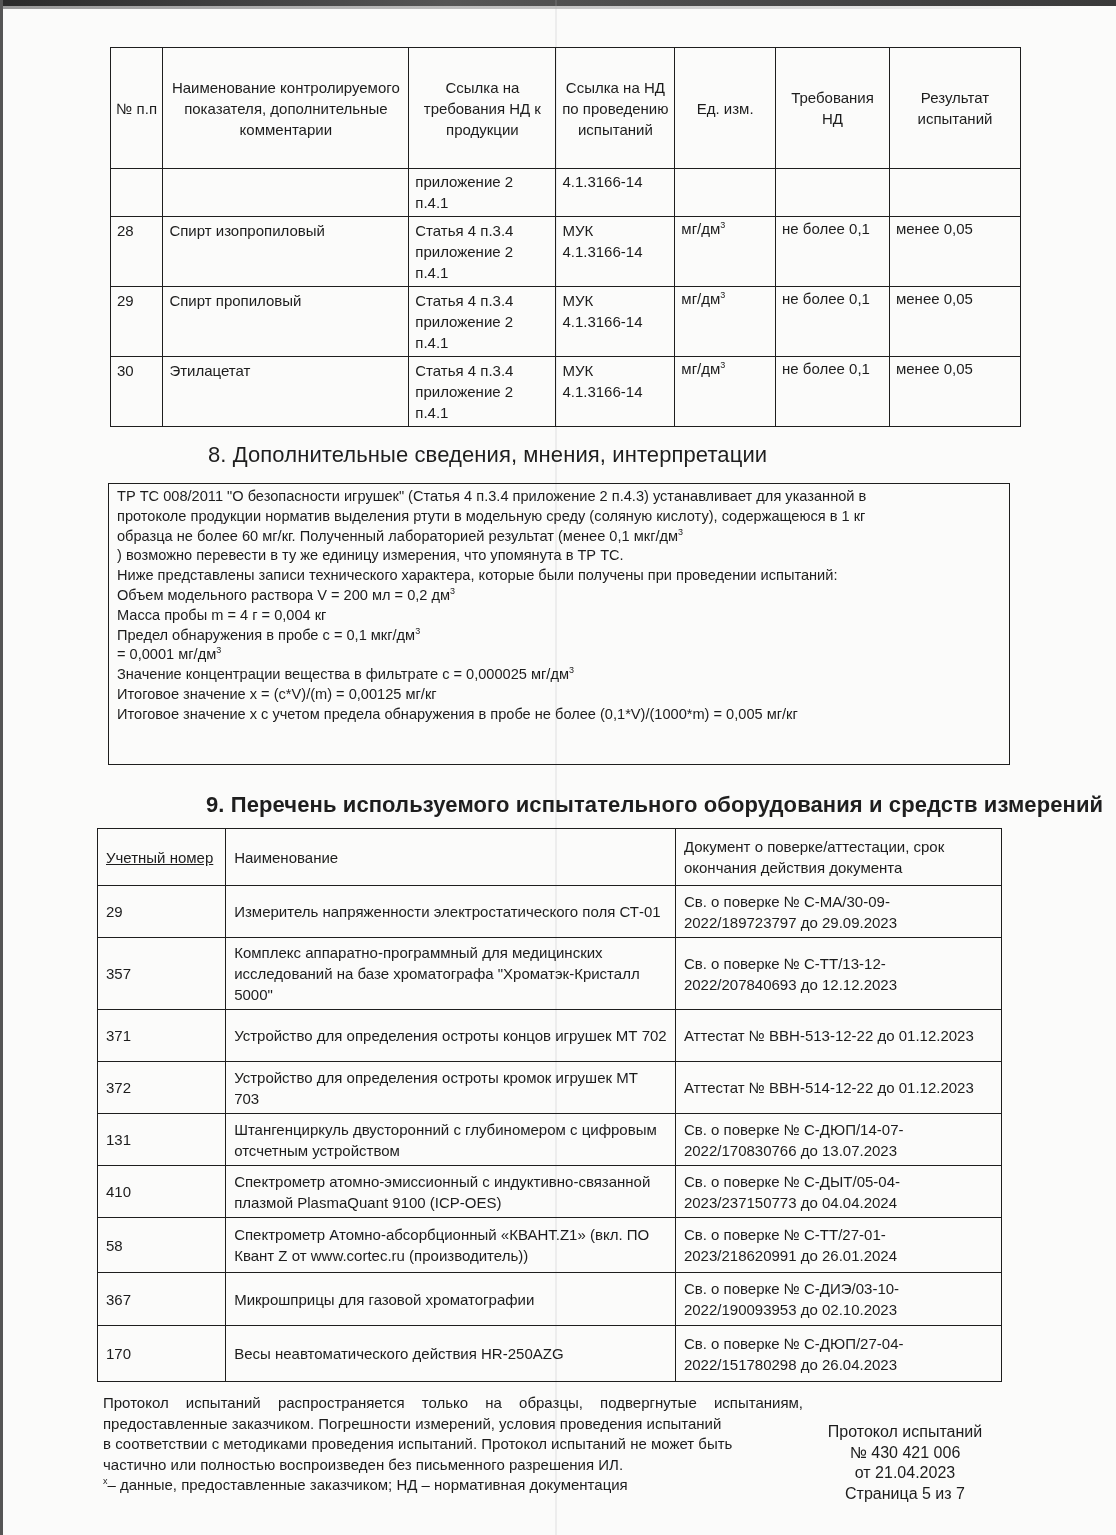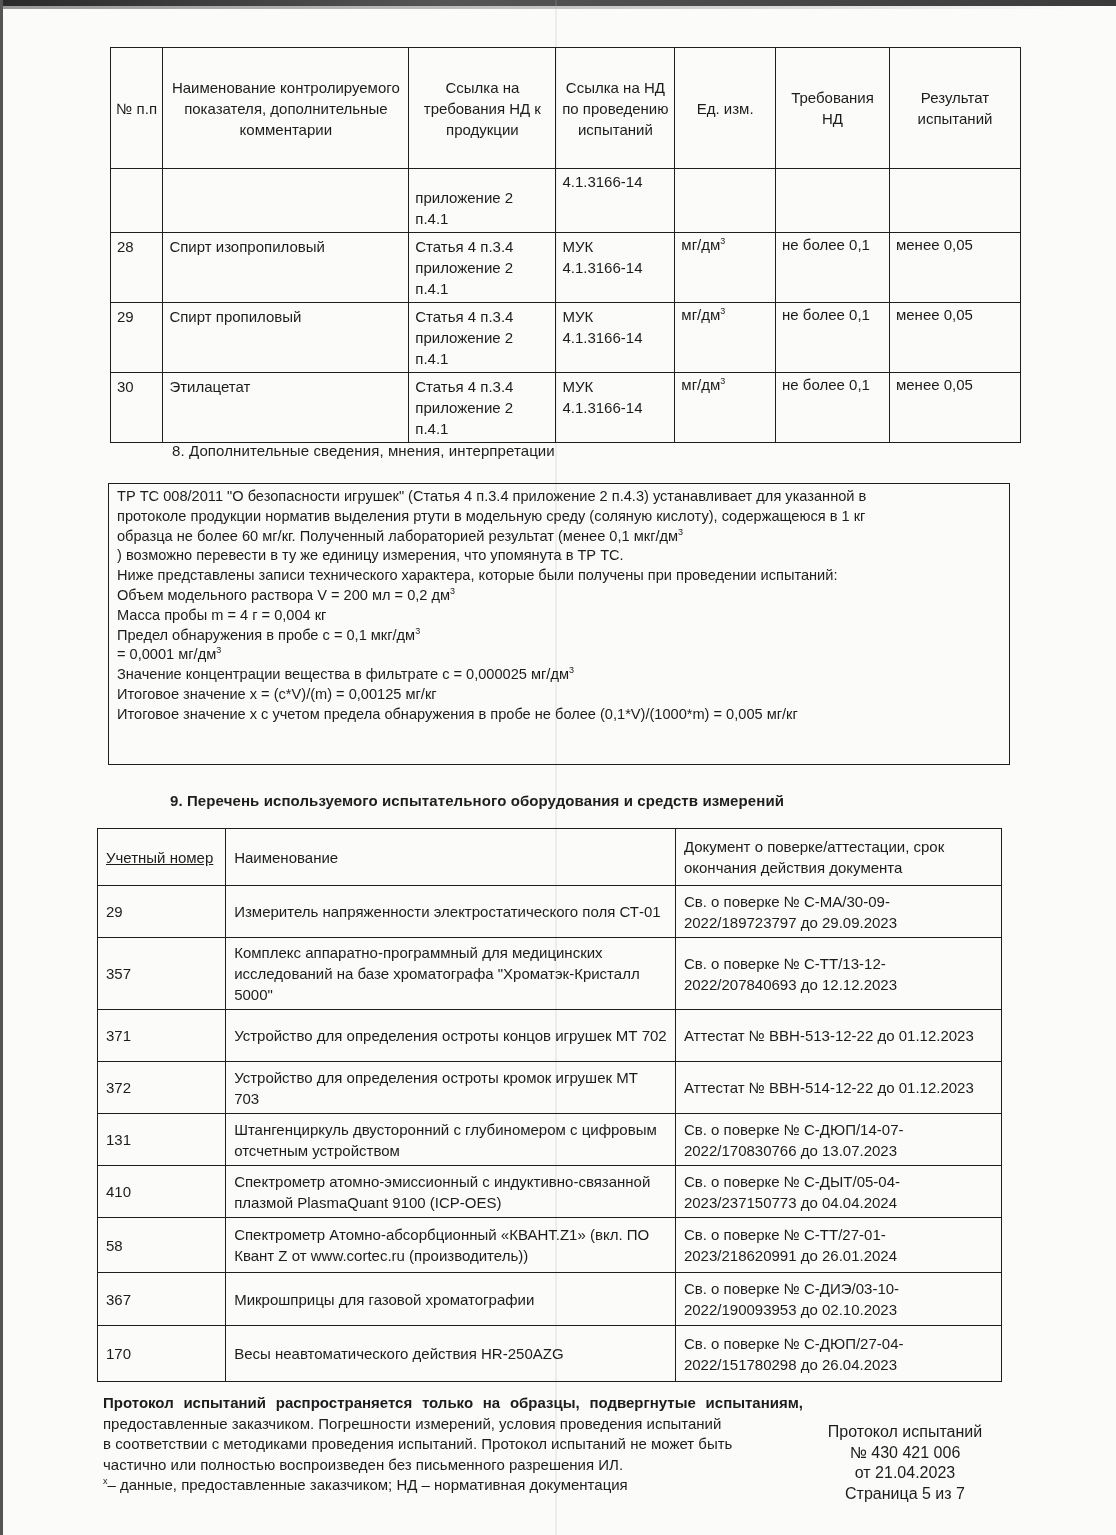--- a/index.html
+++ b/index.html
@@ -35,21 +35,21 @@
     #t1 .c1 { width: 235px; }
     #t1 .c2 { width: 137px; }
     #t1 .c3 { width: 109px; margin-left: 8px; }
     #t1 .c4 { width: 91px; }
     #t1 .c5 { width: 104px; }
     #t1 .c6 { width: 121px; }
     #t1 td.num { text-align: left; }
     #t1 td.req, #t1 td.res, #t1 td.unit { padding-top: 1px; }
 
     .section-title {
-      position: absolute; font-size: 15px; color: #1e1e1e; letter-spacing: 0.1px;
+      position: absolute; font-size: 22px; color: #1e1e1e; letter-spacing: 0.1px; margin-left: 36px;
     }
     #s8 { left: 172px; top: 442px; }
     #s9 { left: 170px; top: 792px; font-weight: bold; }
 
     #notes {
       position: absolute; left: 108px; top: 483px; width: 900px; height: 282px;
       border: 1.6px solid #1e1e1e; padding: 3px 0 0 8px; font-size: 14.6px; line-height: 19.8px;
       box-sizing: border-box; width: 902px;
     }
     #notes div { white-space: nowrap; }
@@ -60,21 +60,21 @@
     #t2 th { text-align: left; padding: 4px 8px; height: 48px; vertical-align: middle; }
     #t2 td { padding: 4px 8px; vertical-align: middle; }
     #t2 .k0 { width: 113px; text-decoration: underline; }
     #t2 .k1 { width: 443px; }
     #t2 .k2 { width: 316px; }
 
     #footer-left {
       position: absolute; left: 103px; top: 1393px; width: 700px; font-size: 15px; line-height: 20.5px;
     }
     #footer-left .line { white-space: nowrap; }
-    #footer-left .j { text-align: justify; text-align-last: justify; font-weight: bold; }
+    #footer-left .j { text-align: justify; text-align-last: justify; }
     #footer-right {
       position: absolute; left: 810px; top: 1422px; width: 190px; font-size: 16px; line-height: 20.5px; text-align: center;
     }
   </style>
 </head>
 <body>
 
 <div class="scan-top"></div>
 <div class="scan-top2"></div>
 <div class="scan-left"></div>
@@ -89,21 +89,21 @@
       <th class="c3">Ссылка на НД по проведению испытаний</th>
       <th class="c4">Ед. изм.</th>
       <th class="c5">Требования НД</th>
       <th class="c6">Результат испытаний</th>
     </tr>
   </thead>
   <tbody>
     <tr>
       <td></td>
       <td></td>
-      <td style="padding-top:18px">
+      <td style="padding-top:2px">
         <div style="width:115px">приложение 2 п.4.1</div>
       </td>
       <td style="padding-top:2px">4.1.3166-14</td>
       <td></td>
       <td></td>
       <td></td>
     </tr>
     <tr>
       <td class="num">28</td>
       <td>Спирт изопропиловый</td>

